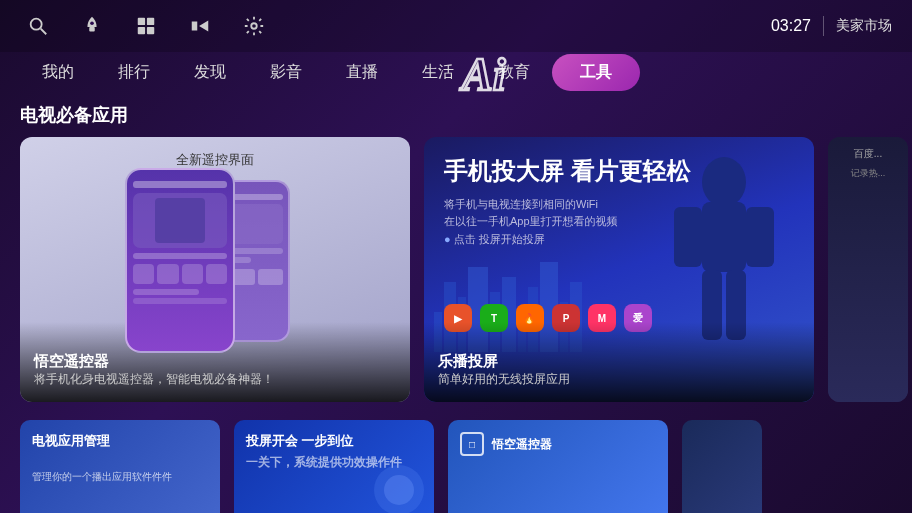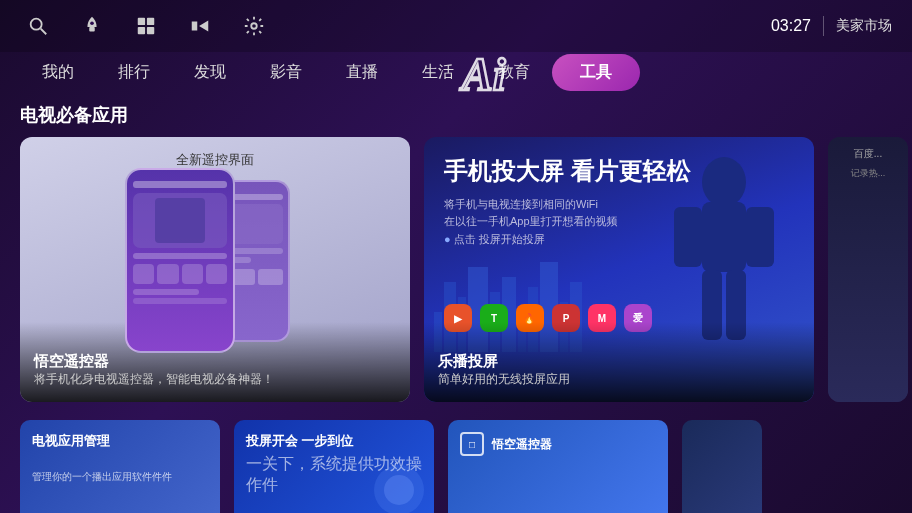--- a/index.html
+++ b/index.html
@@ -455,21 +455,21 @@
     <div class="small-card small-card-bg1">
       <div style="padding:12px;">
         <div style="font-size:13px; font-weight:600; color:#fff; margin-bottom:20px;">电视应用管理</div>
         <div style="font-size:10px; color:rgba(255,255,255,0.7);">管理你的一个播出应用软件件件</div>
       </div>
     </div>
 
     <div class="small-card small-card-bg2">
       <div style="padding:12px;">
         <div style="font-size:13px; font-weight:600; color:#fff; margin-bottom:4px;">投屏开会 一步到位</div>
-        <div style="font-size:16px; color:rgba(255,255,255,0.6);">一关下，系统提供功效操作件</div>
+        <div style="font-size:12px; color:rgba(255,255,255,0.6);font-weight:bold;">一关下，系统提供功效操作件</div>
       </div>
 
       <div style="position:absolute; right:10px; bottom:10px; width:50px; height:50px; border-radius:50%; background:rgba(100,150,255,0.2); display:flex; align-items:center; justify-content:center;">
         <div style="width:30px; height:30px; border-radius:50%; background:rgba(120,160,255,0.3);"></div>
       </div>
     </div>
 
     <div class="small-card small-card-bg3" style="width:220px;">
       <div style="padding:12px; display:flex; align-items:center; gap:8px;">
         <div style="width:24px; height:24px; border:2px solid rgba(255,255,255,0.8); border-radius:4px; display:flex; align-items:center; justify-content:center; font-size:10px;">□</div>

